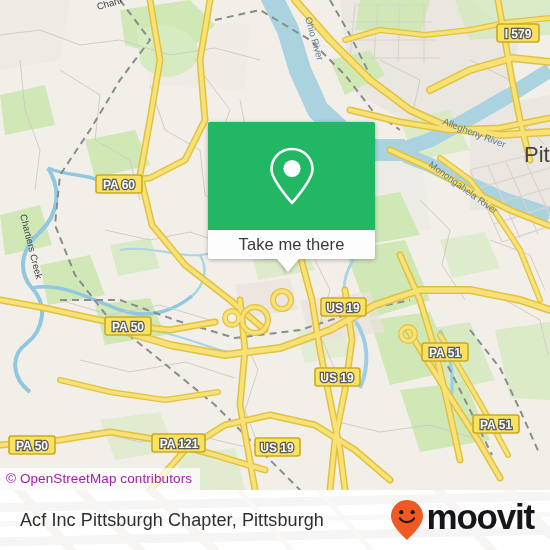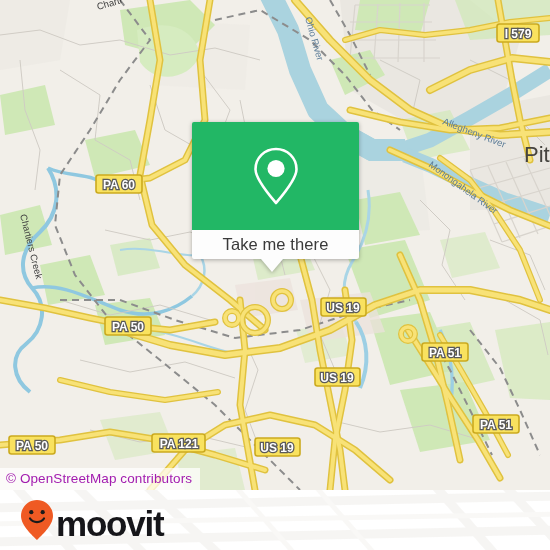--- a/index.html
+++ b/index.html
@@ -11,39 +11,39 @@
   #map{position:absolute;left:0;top:0;width:550px;height:490px;overflow:hidden;
        background:#f2efe9;}
   #map svg{position:absolute;left:0;top:0;}
 
   
   #attrib{position:absolute;left:0;bottom:0;height:22px;line-height:22px;
           background:rgba(255,255,255,.72);padding:0 8px 0 6px;
           font-size:13.5px;color:#a21caf;white-space:nowrap;letter-spacing:.1px;}
 
   
-  #popup{position:absolute;left:184px;top:122px;width:167px;
+  #popup{position:absolute;left:200px;top:122px;width:167px;
          filter:drop-shadow(0 1px 2px rgba(0,0,0,.30));padding-left:8px;}
   #popup .head{height:108px;background:#22b765;border-radius:2px 2px 0 0;
                display:flex;align-items:center;justify-content:center;}
   #popup .foot{height:29px;background:#fdfdfd;border-radius:0 0 2px 2px;
                display:flex;align-items:center;justify-content:center;}
   #popup .foot span{font-size:16.5px;color:#3a3a3a;letter-spacing:.1px;}
   #popup .tail{position:absolute;left:50%;top:137px;margin-left:-11px;width:0;height:0;
                border-left:11px solid transparent;border-right:11px solid transparent;
                border-top:13px solid #fdfdfd;}
 
   
   #footer{position:absolute;left:0;top:490px;width:550px;height:60px;background:#fff;
           overflow:hidden;}
   #footer .wm{position:absolute;left:0;top:0;width:550px;height:60px;opacity:.30;}
   #footer .row{position:relative;width:100%;height:100%;display:flex;align-items:center;
                justify-content:space-between;padding:0 16px 0 20px;box-sizing:border-box;}
   #place{font-size:18px;color:#2f2f2f;letter-spacing:.1px;white-space:nowrap;}
-  #brand{display:flex;align-items:flex-end;gap:2px;}
+  #brand{display:flex;align-items:flex-start;gap:2px;}
   #brand .word{font-size:35px;font-weight:bold;color:#16161a;letter-spacing:-1.2px;
                line-height:1;}
 
   .shield text{font-family:"Liberation Sans",sans-serif;font-weight:bold;}
   .rivlbl{font-family:"Liberation Sans",sans-serif;font-size:9.5px;fill:#5a7b97;}
   .crklbl{font-family:"Liberation Sans",sans-serif;font-size:9.5px;fill:#3c3c3c;}
   .citylbl{font-family:"Liberation Sans",sans-serif;font-size:22px;fill:#46443f;}
 </style>
 </head>
 <body>
@@ -337,20 +337,21 @@
         <path d="M-10 18 L560 6"></path>
           <path d="M-10 52 L560 40"></path>
       </g>
       <g stroke="#ece9e3" stroke-width="5" fill="none">
         <path d="M230 -10 L300 70"></path>
           <path d="M310 -10 L380 70"></path>
         <path d="M-10 34 L560 24"></path>
       </g>
     </svg>
     <div class="row">
+      <span id="place">Acf Inc Pittsburgh Chapter, Pittsburgh</span>
       <span id="brand">
         <svg width="34" height="42" viewBox="0 0 34 42">
           <path d="M17 1 C8.2 1 1 8.2 1 17 C1 26.5 13 37 17 41 C21 37 33 26.5 33 17 C33 8.2 25.8 1 17 1 Z" fill="#ef5a23"></path>
           <circle cx="11.3" cy="13.2" r="2.1" fill="#1b1b1b"></circle>
           <circle cx="22.7" cy="13.2" r="2.1" fill="#1b1b1b"></circle>
           <path d="M10 19.5 C13 24.2 21 24.2 24 19.5" stroke="#1b1b1b" stroke-width="2.2" fill="none" stroke-linecap="round"></path>
         </svg>
         <span class="word">moovit</span>
       </span>
     </div>

